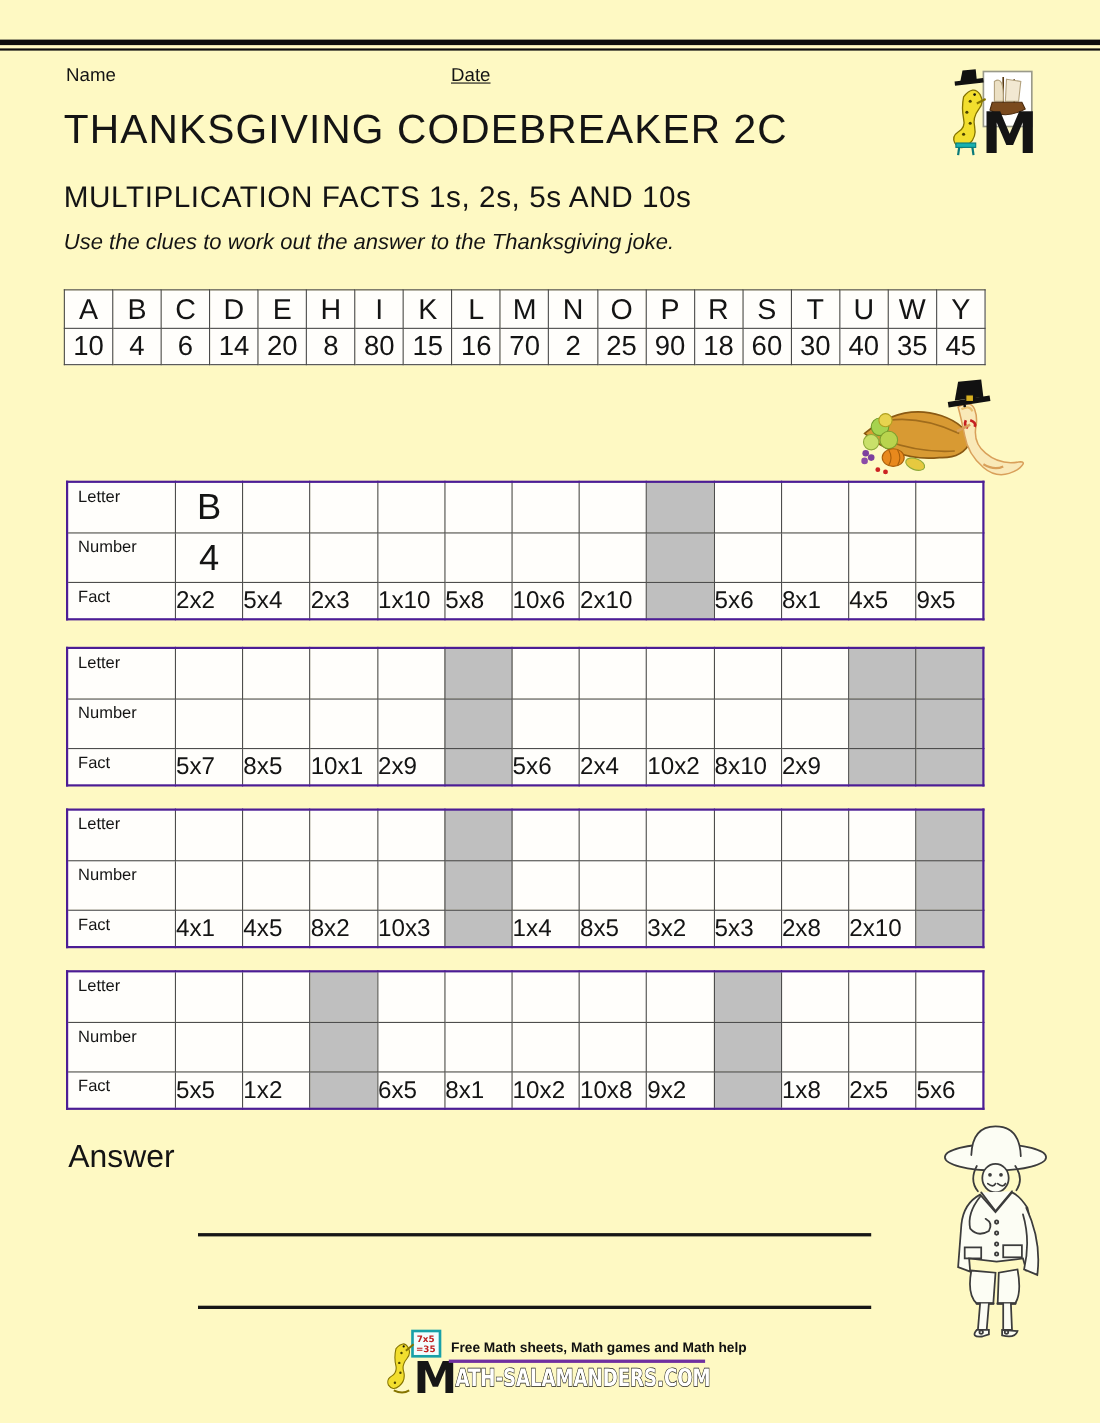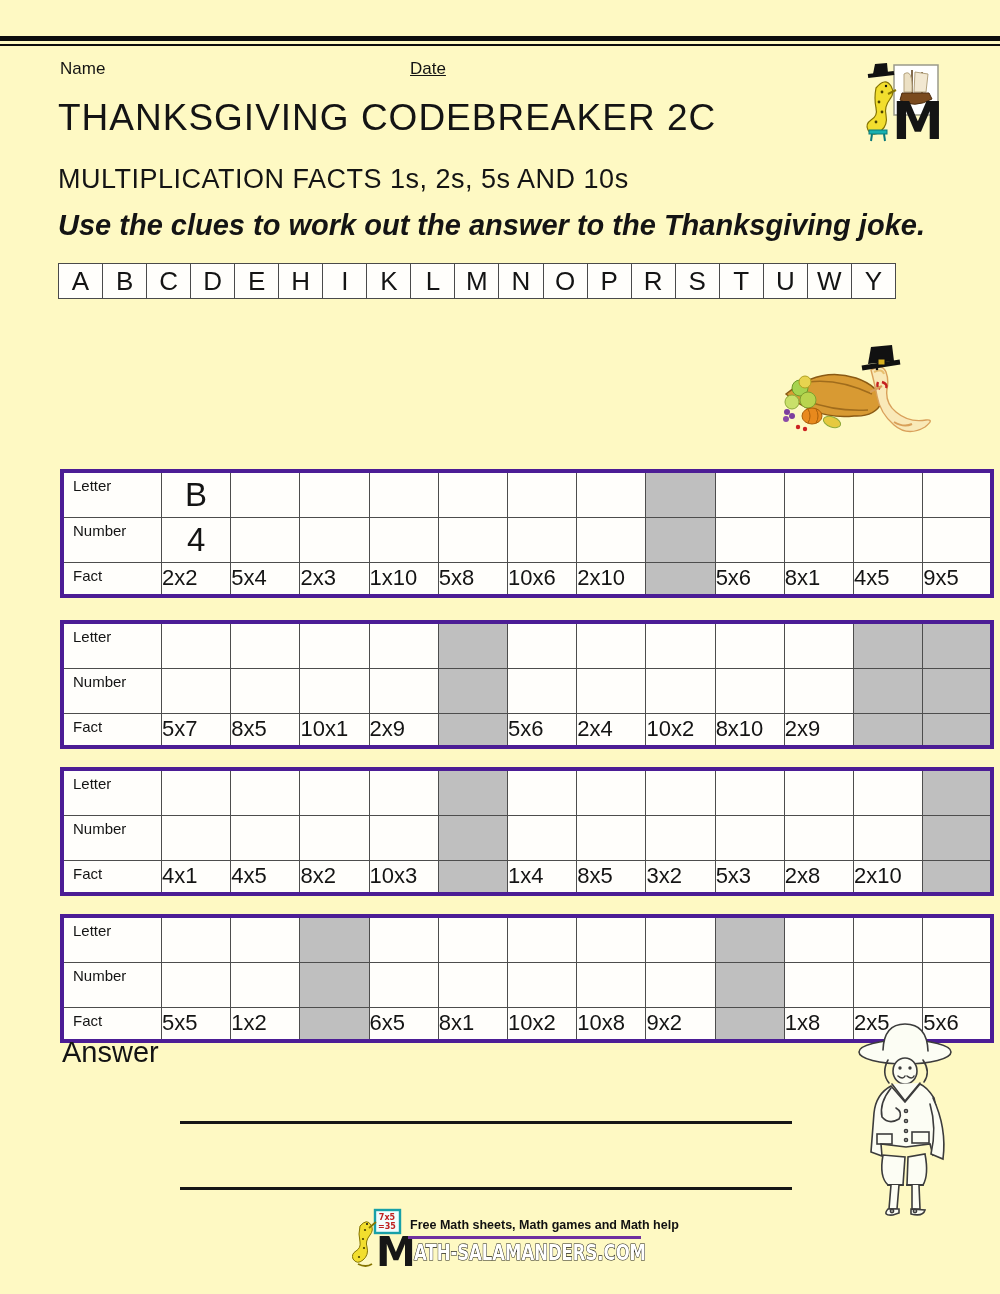--- a/index.html
+++ b/index.html
@@ -5,29 +5,29 @@
   html,body{margin:0;padding:0;background:#fff;}
   .page{position:relative;width:1000px;height:1294px;background:#fef9c3;
         font-family:"Liberation Sans",sans-serif;color:#141414;overflow:hidden;}
   .rule-thick{position:absolute;left:0;top:36px;width:1000px;height:5px;background:#0d0d0d;}
   .rule-thin{position:absolute;left:0;top:44px;width:1000px;height:2px;background:#0d0d0d;}
   .name-label{position:absolute;left:60px;top:59px;font-size:17px;}
   .date-label{position:absolute;left:410px;top:59px;font-size:17px;text-decoration:underline;}
   .hdr-logo{position:absolute;left:856px;top:62px;}
   .title{position:absolute;left:58px;top:97px;font-size:37px;letter-spacing:1px;font-weight:500;}
   .subtitle{position:absolute;left:58px;top:144px;font-size:27px;letter-spacing:.5px;font-weight:500;margin-top:20px;}
-  .instruction{position:absolute;left:58px;top:209px;font-size:29px;font-style:italic;font-weight:bold;}
+  .instruction{position:absolute;left:58px;top:209px;font-size:20px;font-style:italic;}
   .code-table{position:absolute;left:58px;top:263px;border-collapse:collapse;table-layout:fixed;width:838px;}
   .code-table td{border:1.4px solid #4a4a4a;background:#fffefb;text-align:center;padding:0;}
   .code-letters td{height:34px;font-size:26px;}
   .code-numbers td{height:32px;font-size:25px;}
   .question{position:absolute;left:58px;top:376px;font-size:31px;font-weight:bold;color:#177ac6;}
   .cornu{position:absolute;left:778px;top:342px;}
-  table.grid{position:absolute;left:60px;border-collapse:collapse;table-layout:fixed;width:934px;
-             border:4px solid #4c1d95;margin-top:32px;}
+  table.grid{position:absolute;left:60px;border-collapse:collapse;table-layout:fixed;width:835px;
+             border:2px solid #4c1d95;}
   table.grid td{border:1.6px solid #4d4d4d;background:#fffefb;padding:0;}
   #grid1{top:437px;} #grid2{top:588px;} #grid3{top:735px;} #grid4{top:882px;}
   .rowhead{width:88px;background:#fbe5d5;font-size:15px;vertical-align:top;padding:4px 0 0 9px !important;}
   tr.r-letter{height:46px;} tr.r-number{height:45px;} tr.r-fact{height:34px;}
   td.entry{font-size:33px;text-align:center;vertical-align:middle;}
   td.fact{font-size:22px;vertical-align:middle;}
   td.shaded{background:#bfbfbf !important;}
   .answer-label{position:absolute;left:62px;top:1036px;font-size:29px;}
   .answer-line{position:absolute;left:180px;width:612px;height:3px;background:#161616;}
   .answer-line.l1{top:1121px;} .answer-line.l2{top:1187px;}
@@ -89,20 +89,41 @@
           <td>M</td>
           <td>N</td>
           <td>O</td>
           <td>P</td>
           <td>R</td>
           <td>S</td>
           <td>T</td>
           <td>U</td>
           <td>W</td>
           <td>Y</td>
+        </tr>
+        <tr class="code-numbers">
+          <td>10</td>
+          <td>4</td>
+          <td>6</td>
+          <td>14</td>
+          <td>20</td>
+          <td>8</td>
+          <td>80</td>
+          <td>15</td>
+          <td>16</td>
+          <td>70</td>
+          <td>2</td>
+          <td>25</td>
+          <td>90</td>
+          <td>18</td>
+          <td>60</td>
+          <td>30</td>
+          <td>40</td>
+          <td>35</td>
+          <td>45</td>
         </tr>
       </tbody>
     </table>
 
 
   <svg class="cornu" width="155" height="92" viewBox="0 0 155 92">
     <path d="M8,52 Q42,24 78,36 Q101,44 104,60 Q97,75 76,74 Q38,78 8,52 Z" fill="#d89a33" stroke="#8a5a14" stroke-width="1.5"></path>
     <path d="M30,40 Q60,36 94,52 M26,58 Q58,70 90,68" fill="none" stroke="#a06c1c" stroke-width="1.5"></path>
     <circle cx="22" cy="46" r="8" fill="#a6d34f" stroke="#6f9a2a"></circle>
     <circle cx="14" cy="60" r="7" fill="#c9e06a" stroke="#8faa3a"></circle>

